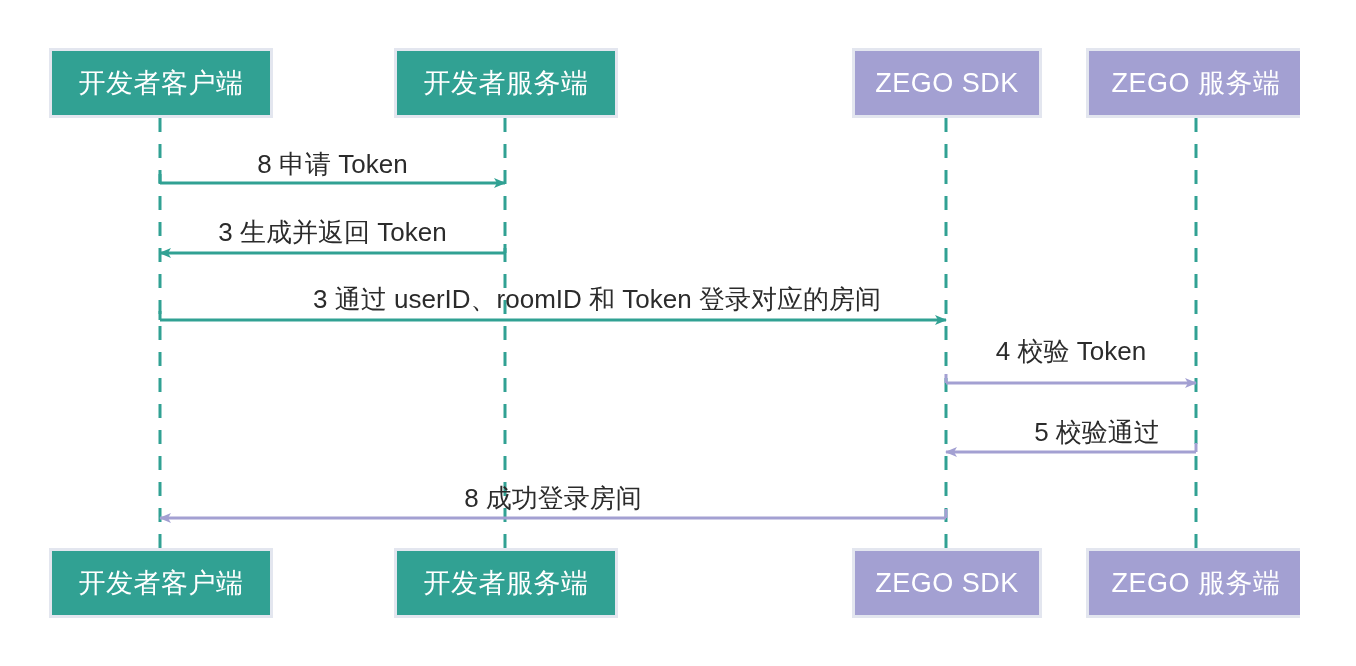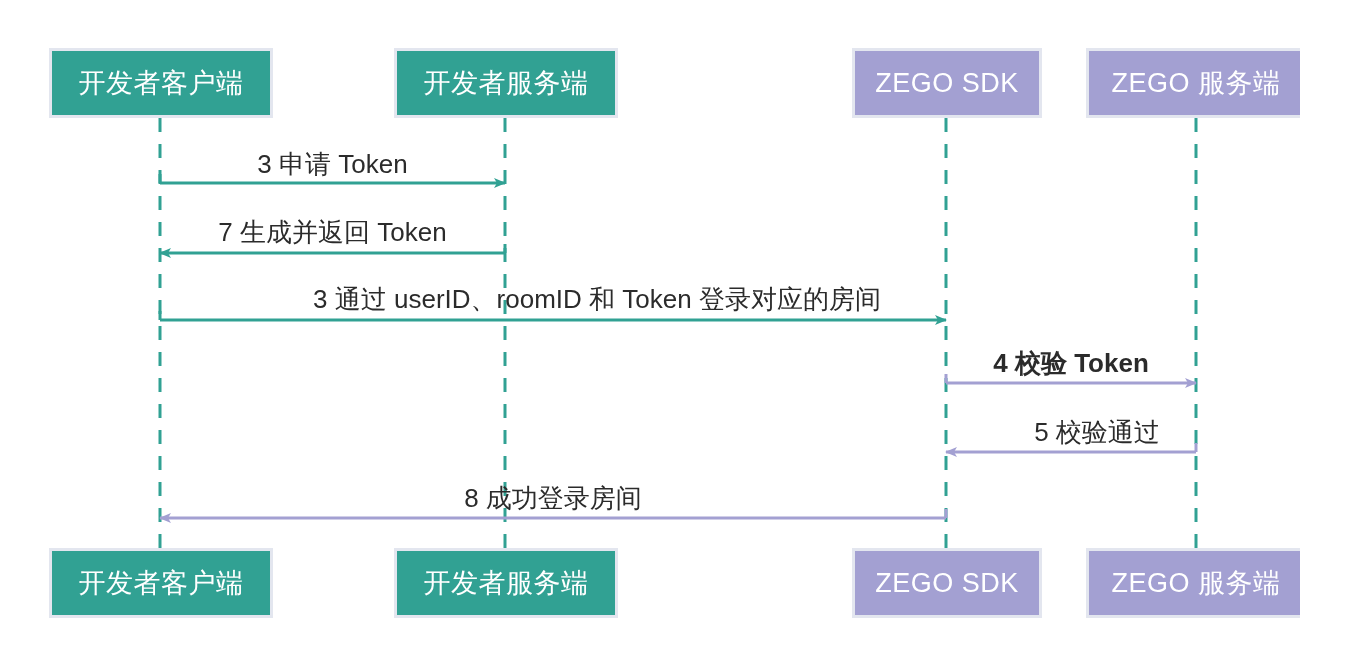--- a/index.html
+++ b/index.html
@@ -111,20 +111,20 @@
         <span>ZEGO SDK</span>
       </div>
       <div class="participant-box purple" style="left: 1086px; width: 220px; top: 48px; height: 70px;">
         <span>ZEGO 服务端</span>
       </div>
       <div class="participant-box purple" style="left: 1086px; width: 220px; top: 548px; height: 70px;">
         <span>ZEGO 服务端</span>
       </div>
     </div>
   <div id="labels-layer">
-      <div class="msg-label" style="left: 332.5px; top: 151px;">3 申请 Token</div>
-      <div class="msg-label" style="left: 332.5px; top: 219px;">7 生成并返回 Token</div>
+      <div class="msg-label" style="left: 332.5px; top: 151px;">8 申请 Token</div>
+      <div class="msg-label" style="left: 332.5px; top: 219px;">3 生成并返回 Token</div>
       <div class="msg-label" style="left: 553px; top: 286px; margin-left: 44px;">3 通过 userID、roomID 和 Token 登录对应的房间</div>
-      <div class="msg-label" style="left: 1071px; top: 350px; font-weight: bold;">4 校验 Token</div>
+      <div class="msg-label" style="left: 1071px; top: 338px;">4 校验 Token</div>
       <div class="msg-label" style="left: 1097px; top: 419px;">5 校验通过</div>
       <div class="msg-label" style="left: 553px; top: 485px;">8 成功登录房间</div>
     </div>
 </div>
 
 </body></html>

